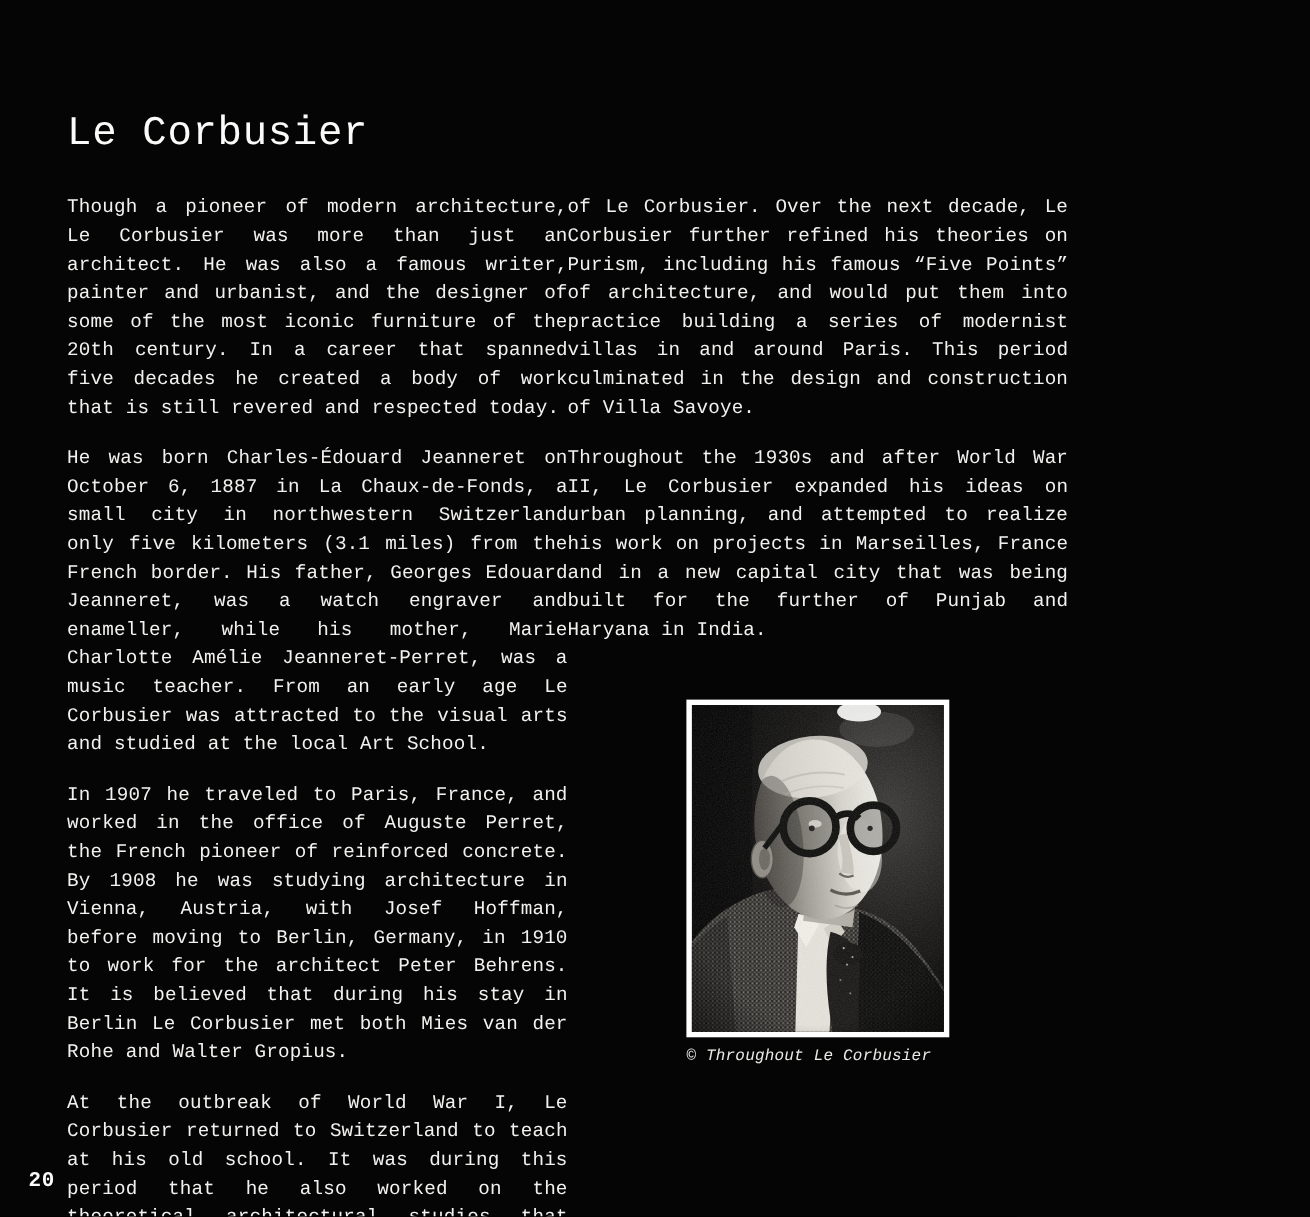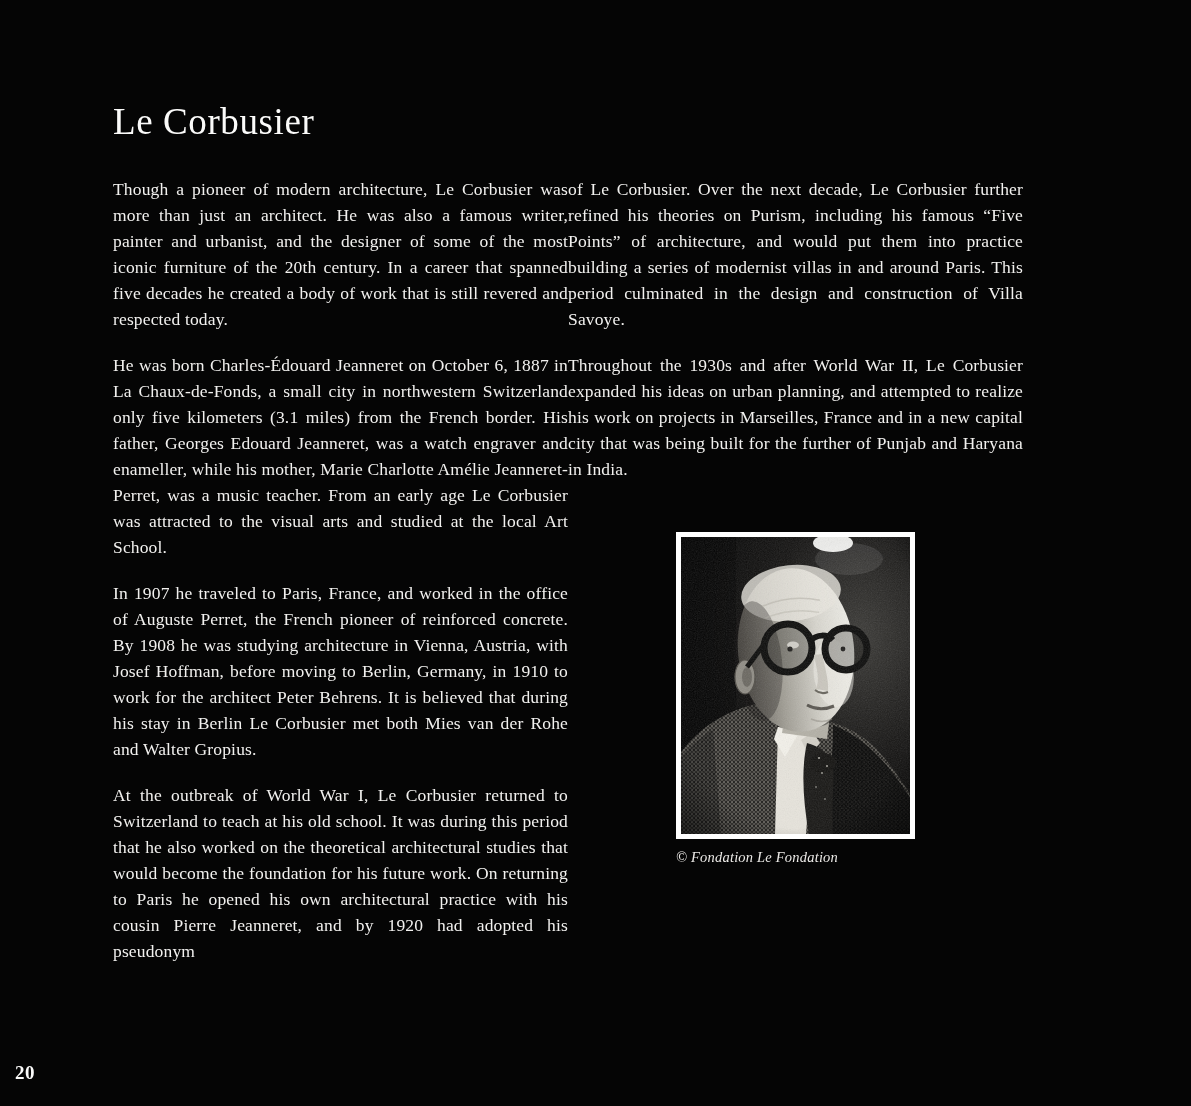--- a/index.html
+++ b/index.html
@@ -1,24 +1,24 @@
 <!DOCTYPE html>
 <html><head>
 <meta charset="utf-8">
 <style>
   html,body{margin:0;padding:0;background:#000;}
   .page{
     position:relative;
     width:1191px;height:1106px;
     background:#050505;
     color:#f4f3f1;
-    font-family:Liberation Serif, serif;
+    font-family:Liberation Mono, monospace;
     overflow:hidden;
     box-sizing:border-box;
-    padding:100px 112px 0 113px;
+    padding:100px 112px 0 61px;
   }
   .page-title{
     font-size:37px;
     font-weight:400;
     letter-spacing:0.6px;
     color:#fbfbfa;
     margin:0 0 32px 0;
     line-height:1.2;
   }
   .columns{
@@ -50,21 +50,21 @@
   .photo-frame svg{display:block;}
   .caption{
     font-size:14.5px;
     font-style:italic;
     letter-spacing:0.2px;
     color:#eceae7;
     margin:10px 0 0 0;
   }
   .page-number{
     position:absolute;
-    left:15px;bottom:22px;
+    left:26px;bottom:22px;
     font-size:19px;
     font-weight:700;
     letter-spacing:0.5px;
     color:#fbfbfa;
   }
 </style>
 </head>
 <body>
 
 <div class="page">
@@ -163,21 +163,21 @@
 
             <path d="M133,118 C136,133 139,143 135,152 L147,154 C148,145 144,130 141,117 Z" fill="#c6c3ba" opacity="0.9"></path>
             <path d="M134,153 Q140,158 147,155" stroke="#67645c" stroke-width="2" fill="none"></path>
             <path d="M126,168 Q139,175 153,169" stroke="#4b4842" stroke-width="3" fill="none" opacity="0.9"></path>
             <path d="M130,182 Q141,187 151,182" stroke="#8f8c83" stroke-width="1.6" fill="none" opacity="0.55"></path>
 
             <rect x="0" y="0" width="229" height="297" filter="url(#grainF)" opacity="0.16"></rect>
             <rect x="0" y="0" width="229" height="297" fill="url(#vig)"></rect>
           </svg>
         </div>
-        <figcaption class="caption">© Fondation Le Fondation</figcaption>
+        <figcaption class="caption">© Throughout Le Corbusier</figcaption>
       </figure>
     </div>
 
   </div>
 
   <div class="page-number">20</div>
 
 </div>
 
 </body></html>

